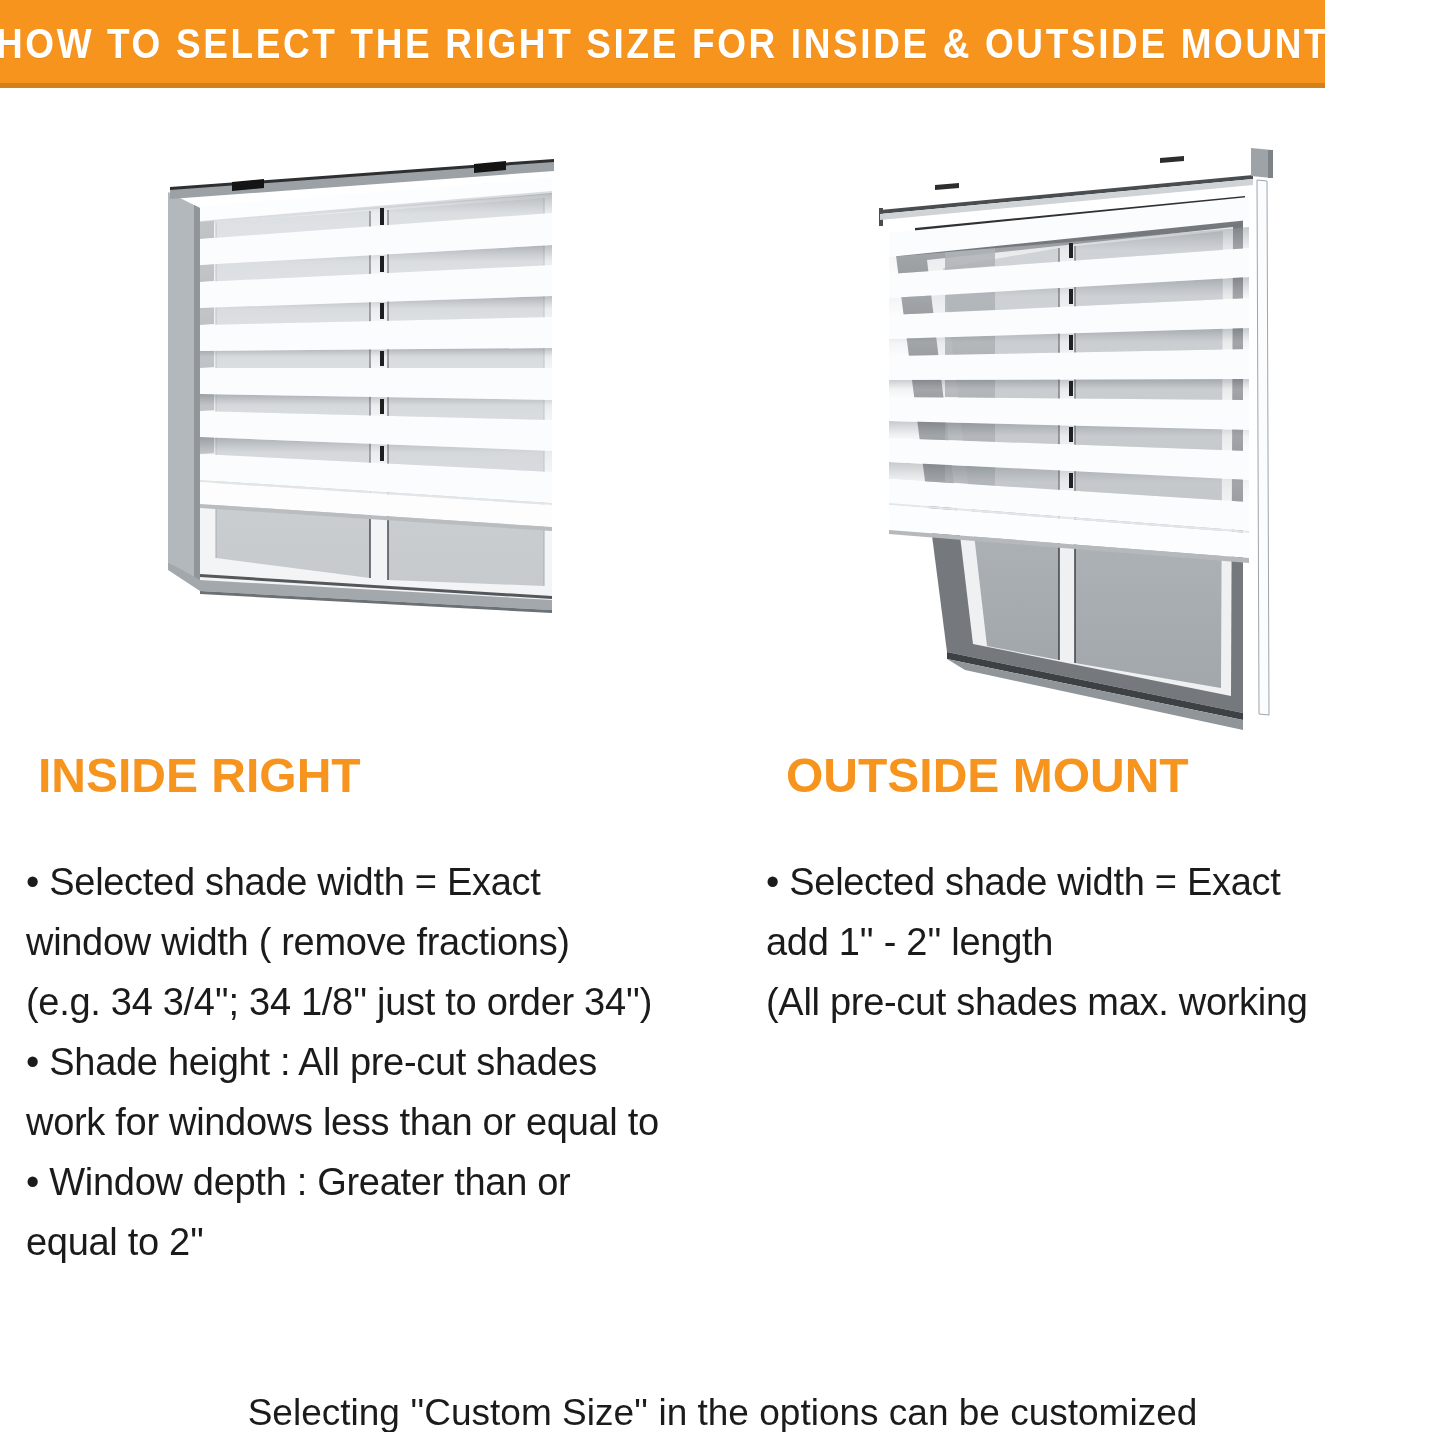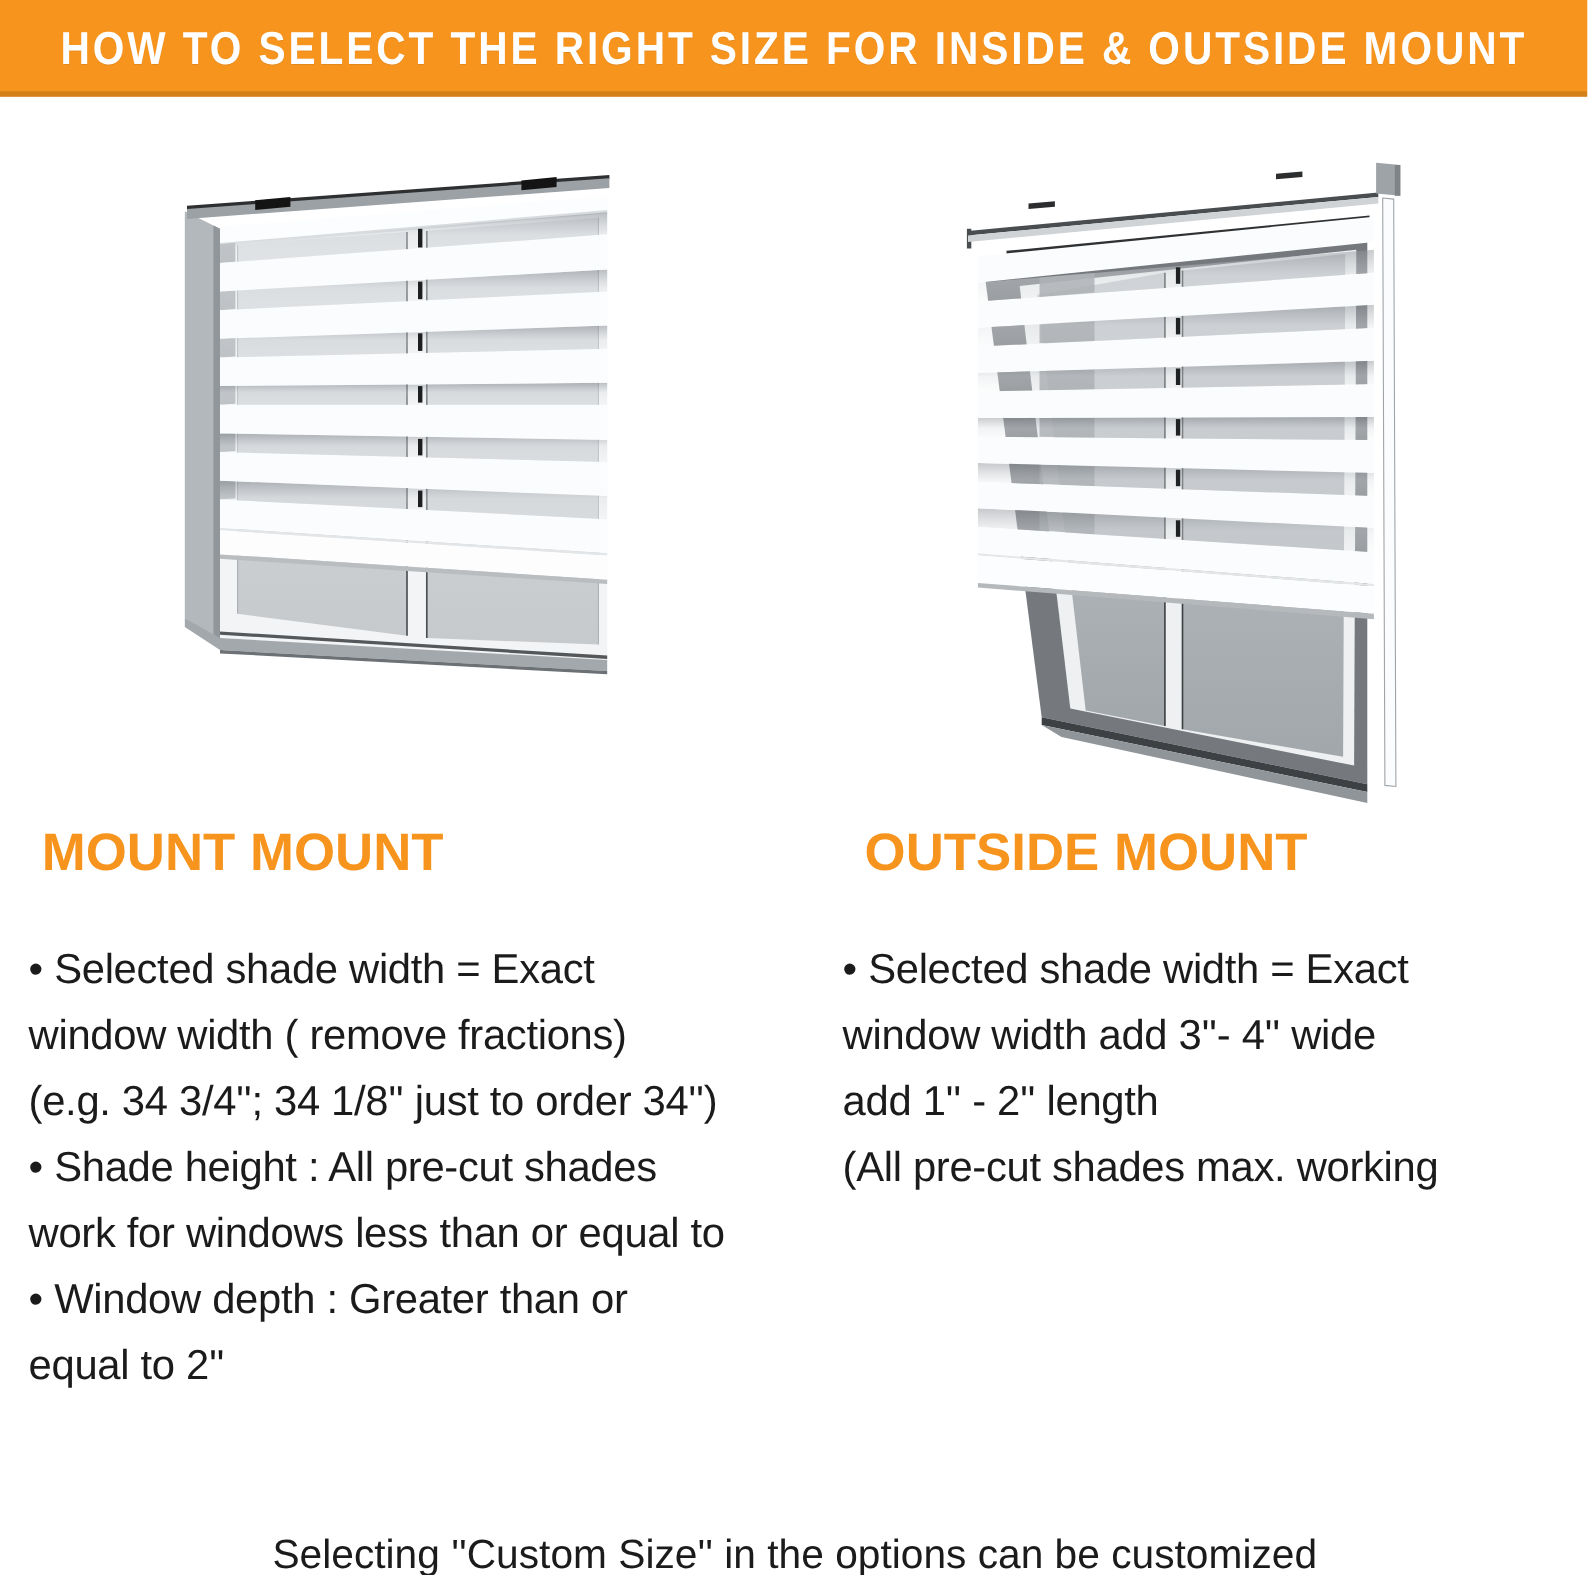--- a/index.html
+++ b/index.html
@@ -1,21 +1,21 @@
 <!DOCTYPE html>
 <html><head>
 <meta charset="utf-8">
 <style>
   html,body{margin:0;padding:0;}
   body{font-family:"Liberation Sans", sans-serif; background:#ffffff;}
   .page{position:relative;width:1445px;height:1432px;background:#ffffff;overflow:hidden;}
 
   
   .banner{
-    position:absolute;left:0;top:0;width:1443px;height:88px;
+    position:absolute;left:0;top:0;width:1325px;height:88px;
     background:#F7941E;
     box-shadow: inset 0 -5px 0 rgba(90,60,10,0.22);
     display:flex;align-items:center;justify-content:center;
   }
   .banner-title{
     color:#ffffff;font-weight:bold;font-size:42px;letter-spacing:3px;
     white-space:nowrap;display:inline-block;transform:scaleX(0.88);
     text-shadow:0 1px 0 rgba(0,0,0,0.08);
   }
 
@@ -222,35 +222,34 @@
           <polygon points="34,373 394,401 394,403 34,375" fill="#e4e7e9"></polygon>
           <polygon points="34,375 394,403 394,428 34,400" fill="#fcfdfe"></polygon>
           <polygon points="34,400 394,428 394,433 34,404" fill="#b5b9bc"></polygon>
         </g>
       </g>
 
       <polygon points="402,50 412,51 414,585 404,584" fill="#fbfcfd" stroke="#9fa4a8" stroke-width="1"></polygon>
     </svg>
   </div>
 
-  <div class="mount-heading heading-inside">MOUNT MOUNT</div>
+  <div class="mount-heading heading-inside">INSIDE RIGHT</div>
   <div class="mount-heading heading-outside">OUTSIDE MOUNT</div>
 
   <div class="text-col text-col-left">
     <div class="text-line">• Selected shade width = Exact</div>
     <div class="text-line">window width ( remove fractions)</div>
     <div class="text-line">(e.g. 34 3/4''; 34 1/8'' just to order 34'')</div>
     <div class="text-line">• Shade height : All pre-cut shades</div>
     <div class="text-line">work for windows less than or equal to</div>
     <div class="text-line">• Window depth : Greater than or</div>
     <div class="text-line">equal to 2''</div>
   </div>
 
   <div class="text-col text-col-right">
     <div class="text-line">• Selected shade width = Exact</div>
-    <div class="text-line">window width add 3''- 4'' wide</div>
     <div class="text-line">add 1'' - 2'' length</div>
     <div class="text-line">(All pre-cut shades max. working</div>
   </div>
 
   <div class="footnote">Selecting ''Custom Size'' in the options can be customized</div>
 
 </div>
 
 </body></html>

